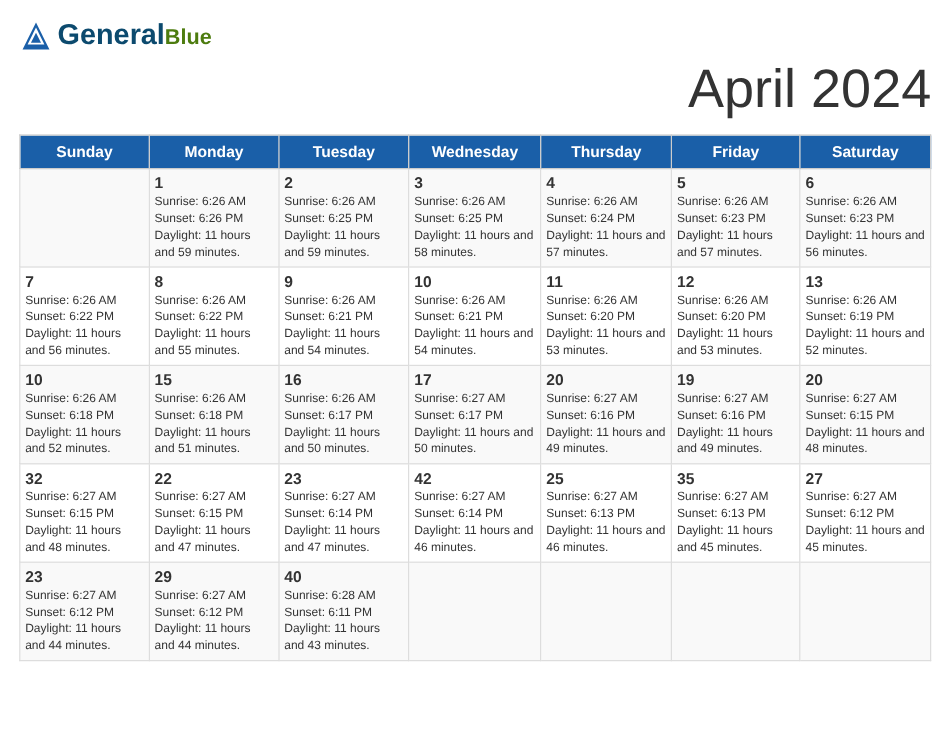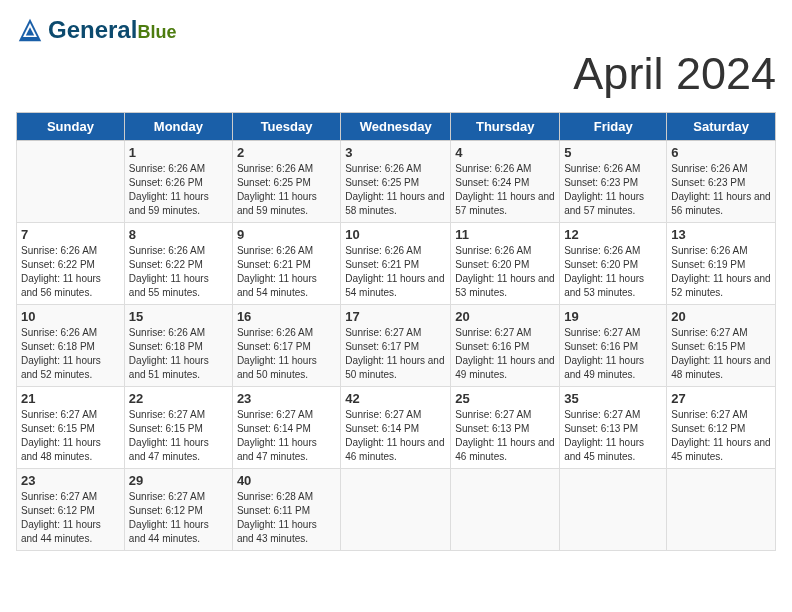--- a/index.html
+++ b/index.html
@@ -204,21 +204,21 @@
           <span class="day-number">19</span>
           <div class="day-info">Sunrise: 6:27 AM<br>Sunset: 6:16 PM<br>Daylight: 11 hours and 49 minutes.</div>
         </td>
         <td>
           <span class="day-number">20</span>
           <div class="day-info">Sunrise: 6:27 AM<br>Sunset: 6:15 PM<br>Daylight: 11 hours and 48 minutes.</div>
         </td>
       </tr>
       <tr>
         <td>
-          <span class="day-number">21</span>
+          <span class="day-number">32</span>
           <div class="day-info">Sunrise: 6:27 AM<br>Sunset: 6:15 PM<br>Daylight: 11 hours and 48 minutes.</div>
         </td>
         <td>
           <span class="day-number">22</span>
           <div class="day-info">Sunrise: 6:27 AM<br>Sunset: 6:15 PM<br>Daylight: 11 hours and 47 minutes.</div>
         </td>
         <td>
           <span class="day-number">23</span>
           <div class="day-info">Sunrise: 6:27 AM<br>Sunset: 6:14 PM<br>Daylight: 11 hours and 47 minutes.</div>
         </td>

